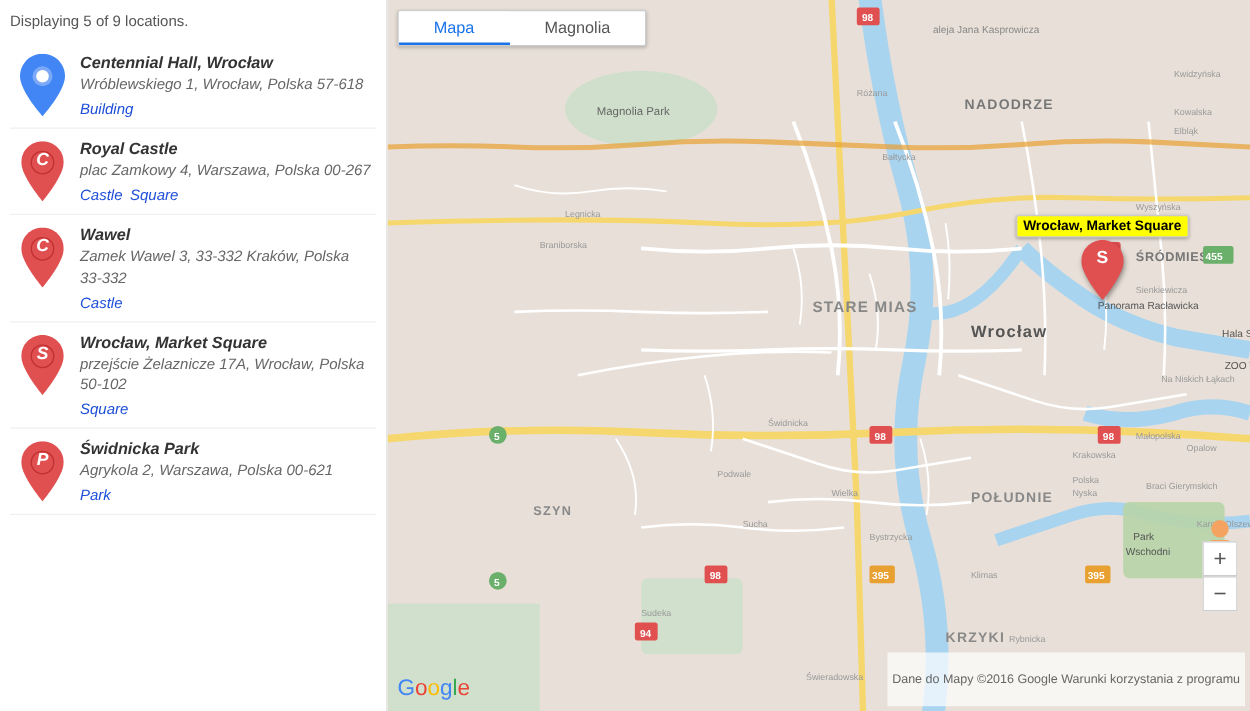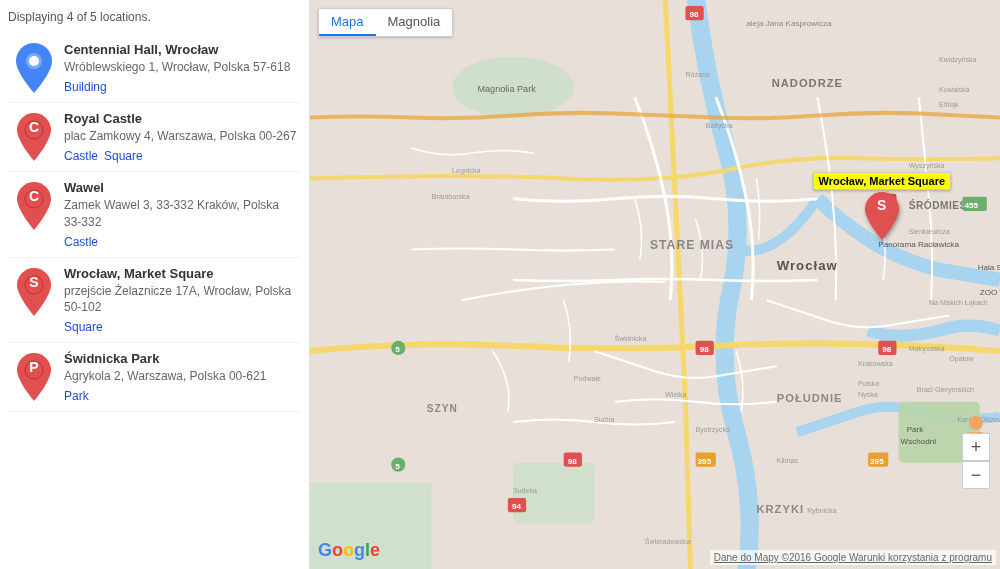--- a/index.html
+++ b/index.html
@@ -29,20 +29,21 @@
       font-size: 12px;
       margin-bottom: 10px;
     }
 
     .location-item {
       display: flex;
       align-items: flex-start;
       padding: 8px 4px;
       border-bottom: 1px solid #f0f0f0;
       cursor: pointer;
+      font-style: italic;
     }
 
     .location-icon {
       width: 44px;
       min-width: 44px;
       height: 52px;
       display: flex;
       align-items: center;
       justify-content: center;
       margin-right: 8px;
@@ -115,21 +116,21 @@
       left: 8px;
       z-index: 10;
       display: flex;
       background: #fff;
       border: 1px solid #ccc;
       border-radius: 2px;
       overflow: hidden;
       box-shadow: 0 1px 3px rgba(0,0,0,0.2);
     }
     .map-tab {
-      padding: 5px 12px;
+      padding: 5px 28px;
       font-size: 13px;
       cursor: pointer;
       color: #555;
     }
     .map-tab.active {
       background: #fff;
       color: #1a73e8;
       border-bottom: 2px solid #1a73e8;
     }
     .map-tab:not(.active) { color: #555; }
@@ -175,36 +176,35 @@
       cursor: pointer;
     }
 
     
     .google-logo {
       position: absolute;
       bottom: 8px;
       left: 8px;
       z-index: 10;
       font-size: 18px;
-      font-weight: bold;
+      font-weight: normal;
       color: #555;
     }
     .google-logo span { color: #4285F4; }
 
     
     .map-attribution {
       position: absolute;
       bottom: 4px;
       right: 4px;
       font-size: 10px;
       color: #666;
       z-index: 10;
       background: rgba(255,255,255,0.7);
-      padding: 2px 4px;
-      text-decoration: underline;
+      padding: 16px 4px;
     }
 
     
     .map-marker {
       position: absolute;
       z-index: 20;
       display: flex;
       flex-direction: column;
       align-items: center;
     }
@@ -219,21 +219,21 @@
       border-radius: 2px;
       margin-bottom: 2px;
       box-shadow: 0 1px 3px rgba(0,0,0,0.3);
     }
     .map-pin-red svg { filter: drop-shadow(1px 2px 2px rgba(0,0,0,0.4)); }
   </style>
 </head>
 <body>
 
 <div id="left-panel">
-  <div class="display-count">Displaying 4 of 5 locations.</div>
+  <div class="display-count">Displaying 5 of 9 locations.</div>
 
   <div id="location-list">
       <div class="location-item">
         <div class="location-icon">
       <div class="blue-pin">
         <svg viewBox="0 0 36 50">
           <path d="M18,0 C8,0 0,8 0,18 C0,30 18,50 18,50 C18,50 36,30 36,18 C36,8 28,0 18,0 Z" fill="#4285f4"></path>
           <circle cx="18" cy="18" r="8" fill="#fff" opacity="0.3"></circle>
           <circle cx="18" cy="18" r="5" fill="#fff"></circle>
         </svg>

